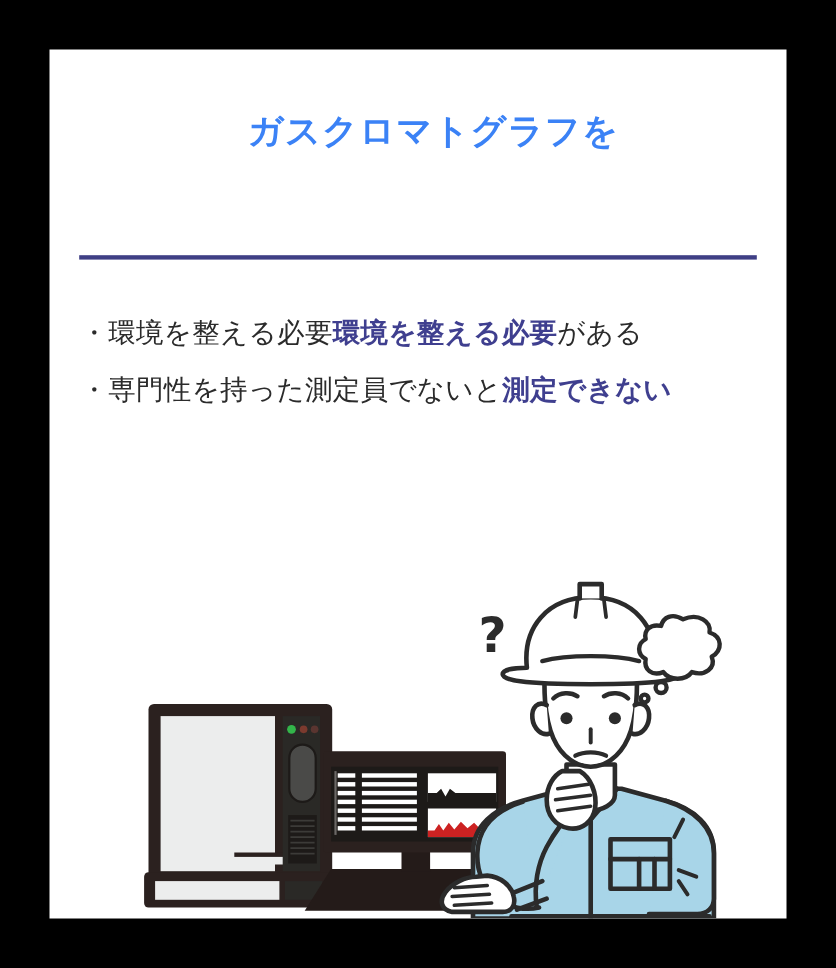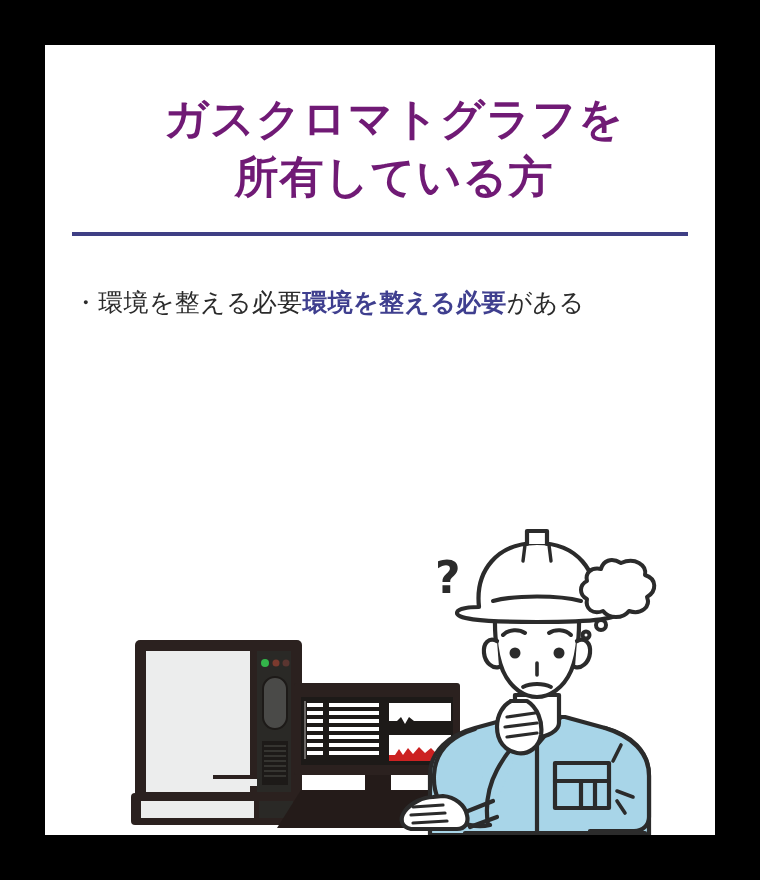--- a/index.html
+++ b/index.html
@@ -32,23 +32,23 @@
   
   .title-block {
     position: absolute;
     left: 0;
     top: 45px;
     width: 670px;
     text-align: center;
   }
   .title-line {
     font-family: "DejaVu Sans", "Liberation Sans", sans-serif;
-    font-size: 44px;
+    font-size: 32px;
     font-weight: bold;
-    color: #701a75;
+    color: #3b82f6;
     letter-spacing: 1px;
     line-height: 58px;
     white-space: nowrap;
     margin-left: 28px;
   }
 
   .divider {
     position: absolute;
     left: 27px;
     top: 187px;
@@ -93,28 +93,30 @@
   }
 </style>
 </head>
 <body>
 
 <div class="stage">
   <div class="card">
 
     <div class="title-block">
       <div class="title-line">ガスクロマトグラフを</div>
-      <div class="title-line">所有している方</div>
     </div>
 
     <div class="divider"></div>
 
     <div class="bullets">
       <div class="bullet-row">
         <span class="bullet-mark">・</span><span>環境を整える必要</span><span class="hl">環境を整える必要</span><span>がある</span>
+      </div>
+      <div class="bullet-row">
+        <span class="bullet-mark">・</span><span>専門性を持った測定員でないと</span><span class="hl">測定できない</span><span></span>
       </div>
     </div>
 
     <div class="illus">
       <svg width="670" height="390" viewBox="0 0 670 390" xmlns="http://www.w3.org/2000/svg">
 
         <g>
 
           <rect x="90" y="195" width="167" height="165" rx="5" fill="#2b211f"></rect>
 

